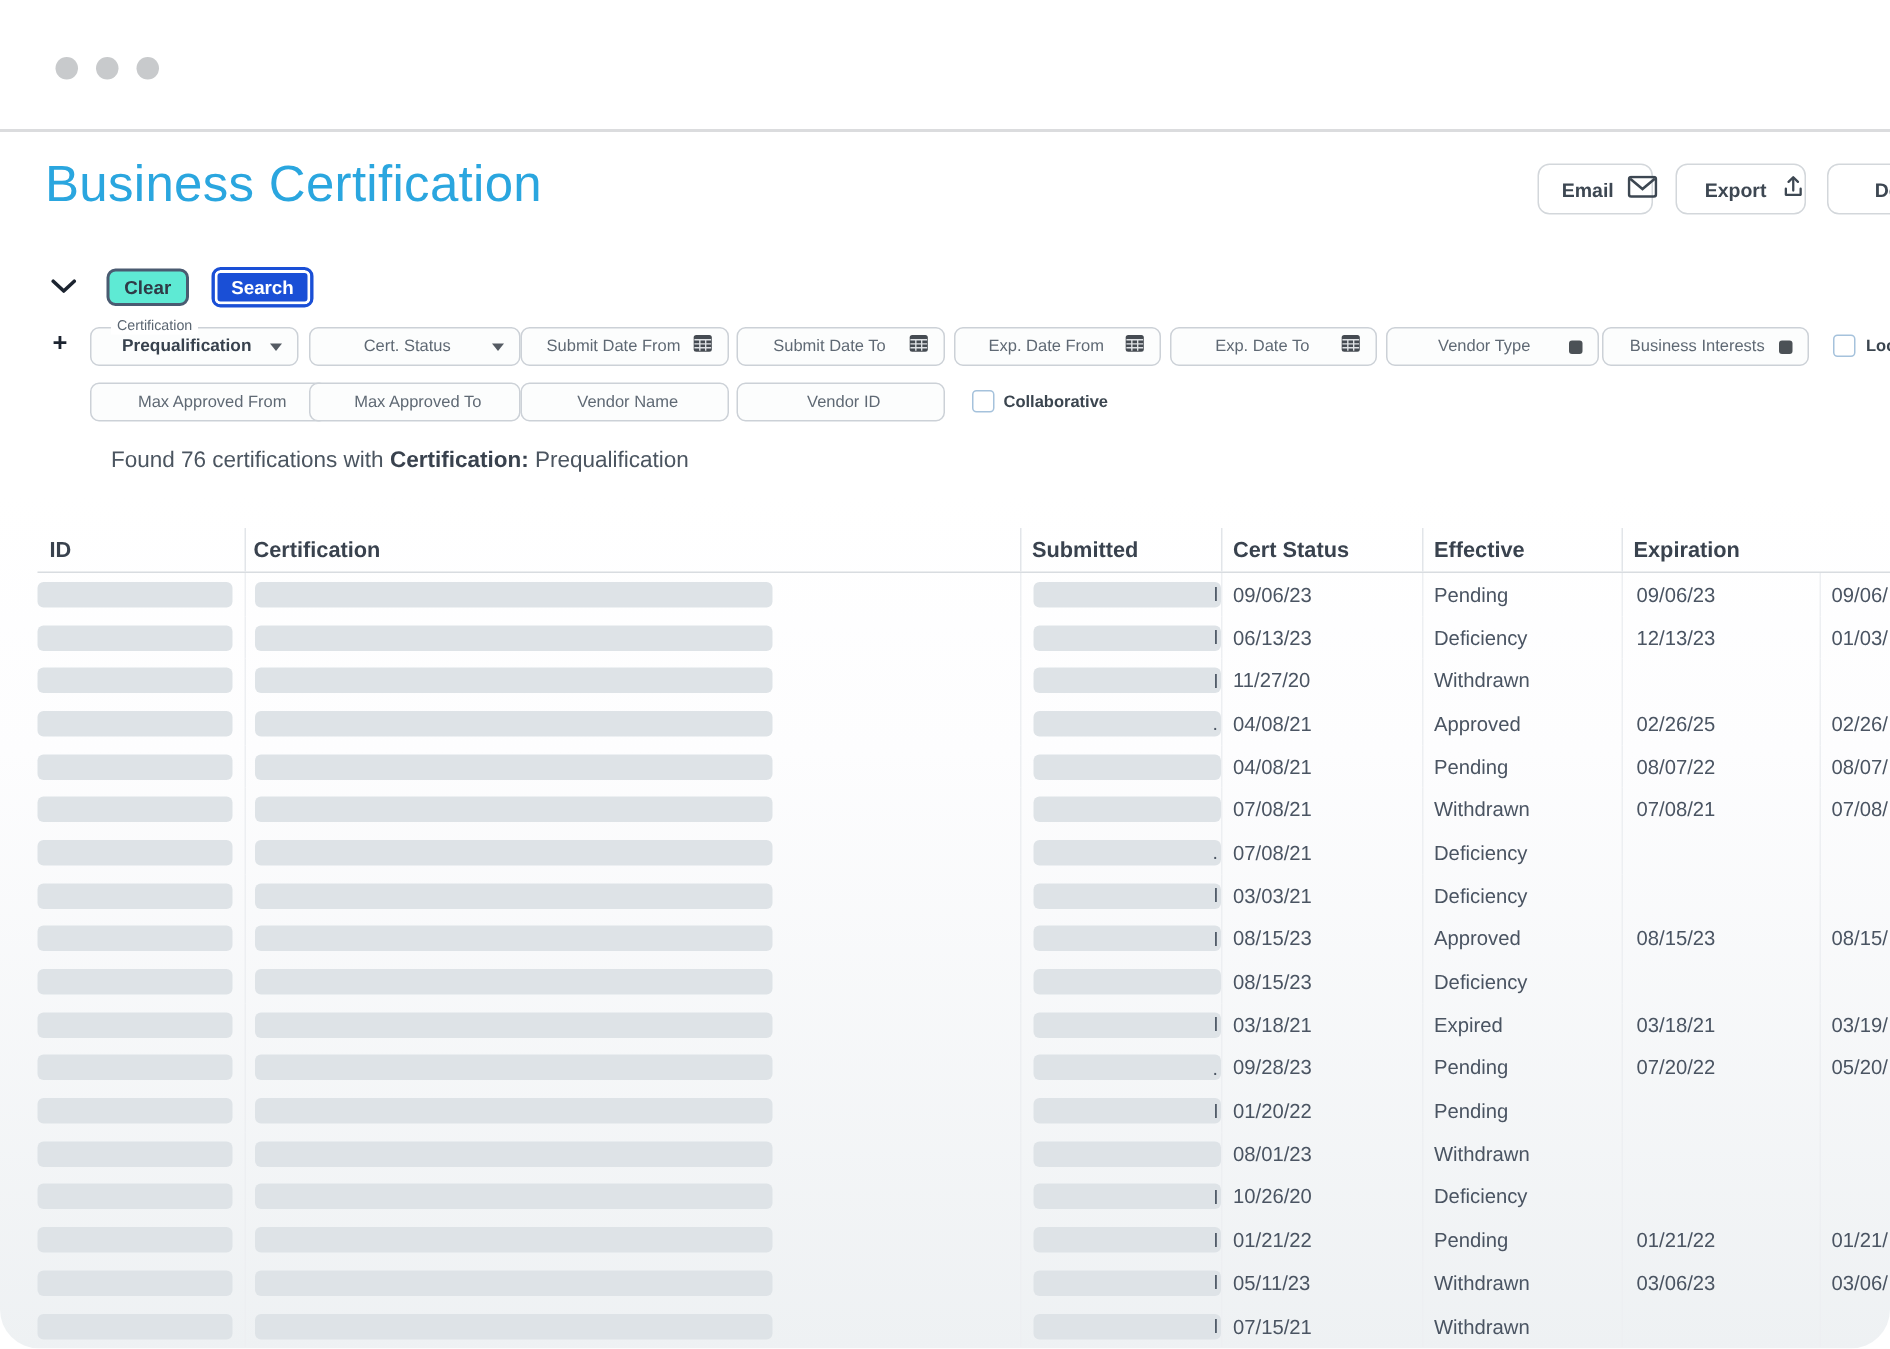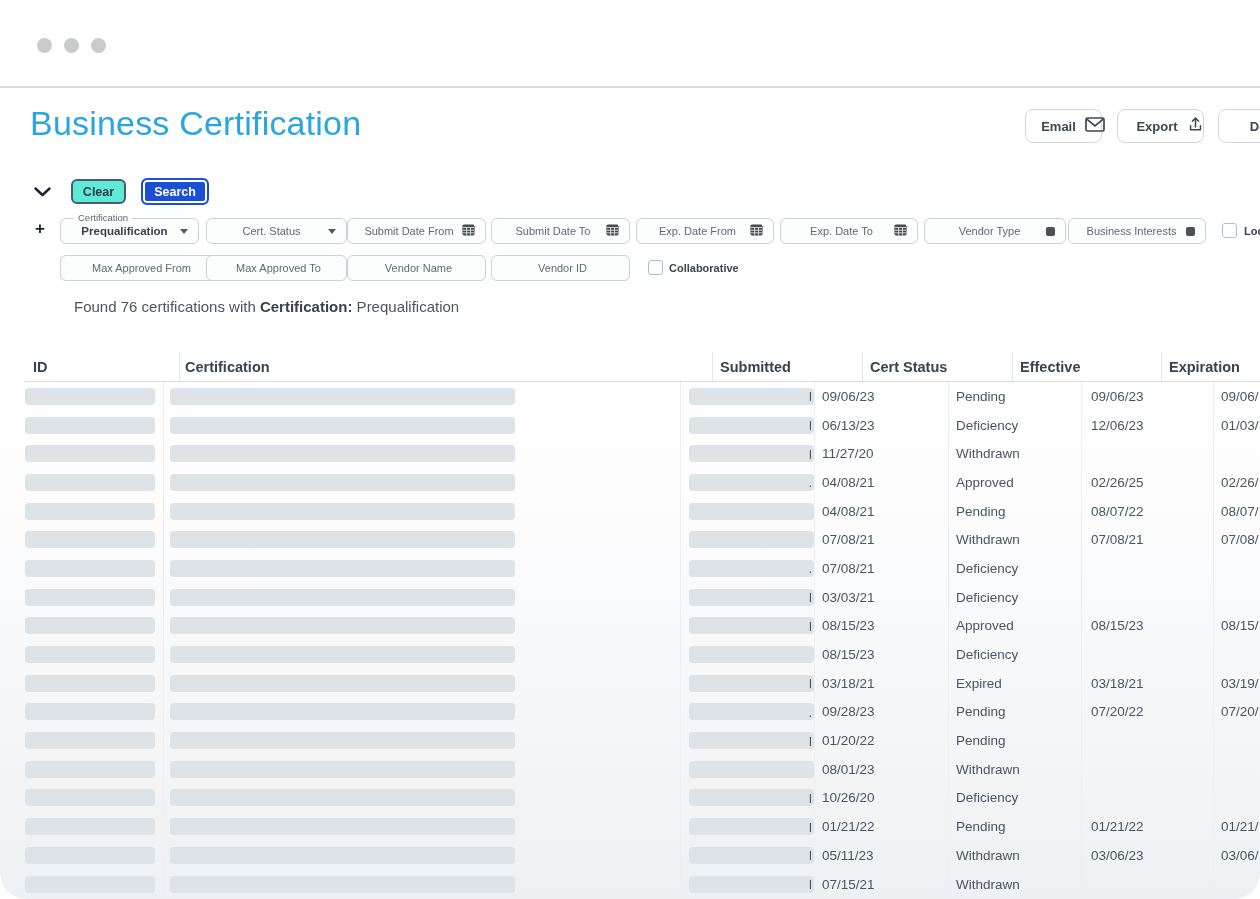--- a/index.html
+++ b/index.html
@@ -45,21 +45,21 @@
   .results { position:absolute; left:30px; top:298px; font-size:15px; color:#4b5560;margin-left:44px; }
   .results b { font-weight:700; color:#39424e; }
 
   
   .content-bg { position:absolute; left:0; top:330px; width:100%; height:569px;
                 background:linear-gradient(180deg, #ffffff 0%, #fdfdfe 30%, #eef1f3 100%); }
 
   
   .table { position:absolute; left:25px; top:352px; width:1235px; }
   .thead, .trow { display:grid; grid-template-columns:138px 517px 134px 134px 133px 132px 1fr; align-items:center; }
-  .thead { height:30px; border-bottom:1px solid #d8dce0;gap:16px; }
+  .thead { height:30px; border-bottom:1px solid #d8dce0; }
   .thead > div { font-size:14.5px; font-weight:700; color:#39424e; padding-left:7px; height:100%; display:flex; align-items:center; white-space:nowrap; overflow:hidden;}
   .thead > div:first-child { padding-left:8px; }
   .thead > div:nth-child(2) { padding-left:5px; }
   .thead > div:nth-child(n+2) { border-left:1px solid #e2e5e9; }
   .trow { height:28.7px; }
   .trow > div { height:100%; display:flex; align-items:center; font-size:13.5px; color:#4a5462; white-space:nowrap; overflow:visible; }
   .trow > div:nth-child(n+2) { border-left:1px solid #edeff2; }
   .pill { background:#dee3e7; border-radius:4px; height:17px; }
   .c1 .pill { width:130px; }
   .c2 .pill { width:345px; margin-left:6px; }
@@ -214,21 +214,21 @@
           </div>
           <div class="c2">
             <span class="pill"></span>
           </div>
           <div class="c3">
             <span class="pill"></span>
             <span class="remnant">l</span>
           </div>
           <div class="c4">06/13/23</div>
           <div class="c5">Deficiency</div>
-          <div class="c6">12/06/23</div>
+          <div class="c6">12/13/23</div>
           <div class="c7">01/03/</div>
         </div>
 
         <div class="trow">
           <div class="c1">
             <span class="pill"></span>
           </div>
           <div class="c2">
             <span class="pill"></span>
           </div>
@@ -385,21 +385,21 @@
           <div class="c2">
             <span class="pill"></span>
           </div>
           <div class="c3">
             <span class="pill"></span>
             <span class="remnant">.</span>
           </div>
           <div class="c4">09/28/23</div>
           <div class="c5">Pending</div>
           <div class="c6">07/20/22</div>
-          <div class="c7">07/20/</div>
+          <div class="c7">05/20/</div>
         </div>
 
         <div class="trow">
           <div class="c1">
             <span class="pill"></span>
           </div>
           <div class="c2">
             <span class="pill"></span>
           </div>
           <div class="c3">

